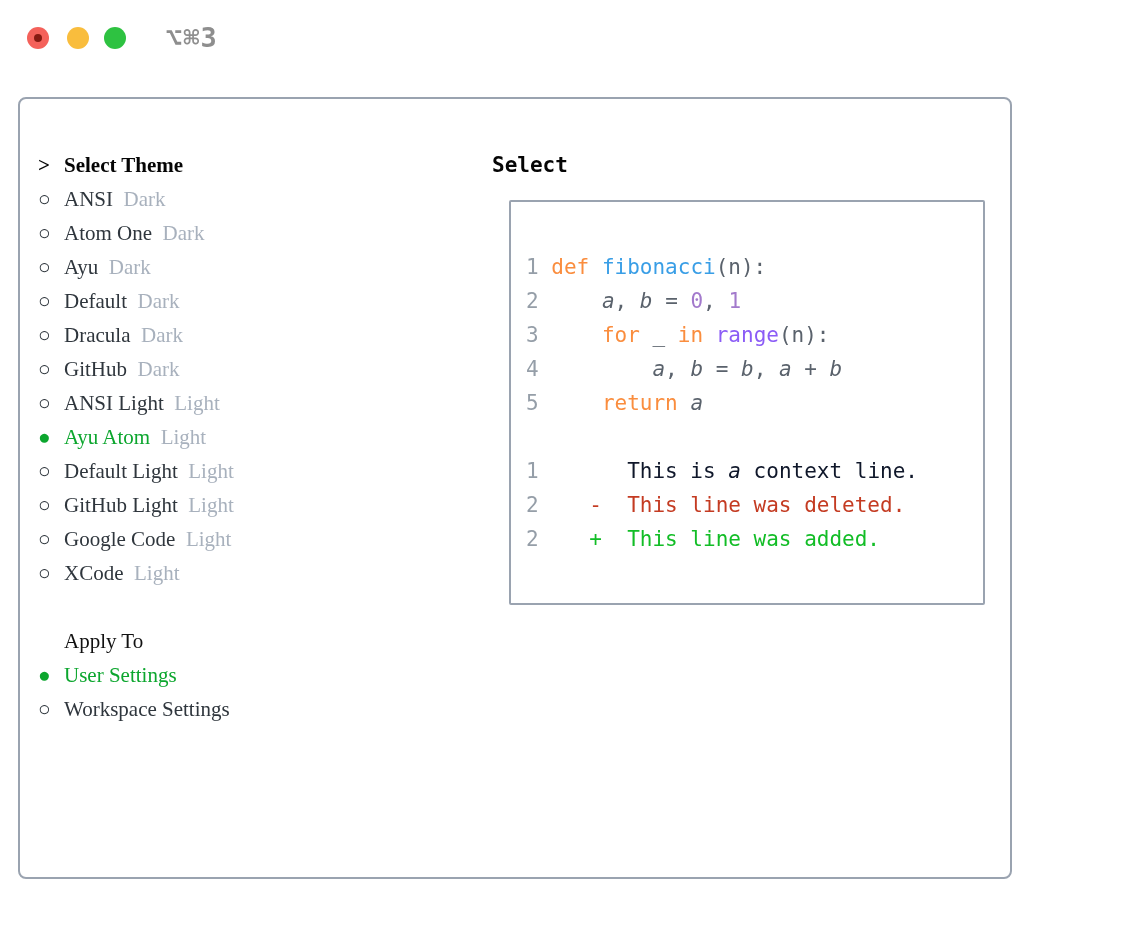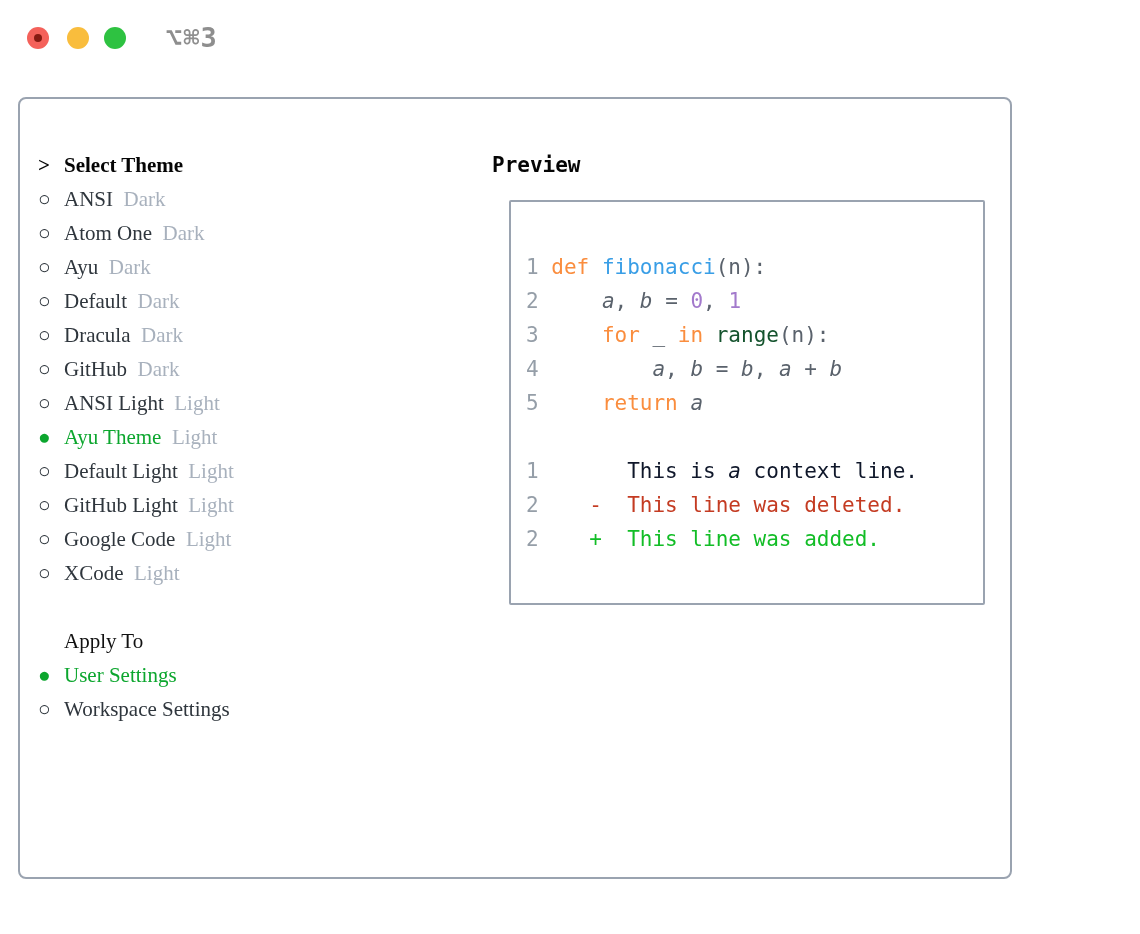--- a/index.html
+++ b/index.html
@@ -53,21 +53,21 @@
   }
   .preview-box {
     position:absolute; left:489px; top:101px; width:476px; height:405px;
     box-sizing:border-box; border:2px solid #9aa3b0; border-radius:2px;
     padding:48px 0 0 15px; background:#fff;
   }
   .cl { height:34px; line-height:34px; font-size:21px; white-space:pre; color:#5a626c; }
   .ln   { color:#959ea8; margin-right:1ch; }
   .kw   { color:#fa8d3e; }
   .fn   { color:#399ee6; }
-  .call { color:#14532d; }
+  .call { color:#8b5cf6; }
   .nm   { color:#a37acc; }
   .var  { font-style:italic; }
   .ctx  { color:#0f172a; }
   .del  { color:#c43b22; }
   .add  { color:#12bd26;margin-top:7px; }
 </style>
 </head>
 <body>
 
 <div class="window">
@@ -86,33 +86,33 @@
     <div class="left-col">
       <div class="row"><span class="slot prefix">&gt;</span><span class="hdr">Select Theme</span></div>
 
       <div class="row"><span class="slot bullet">○</span><span class="name">ANSI</span><span class="variant">Dark</span></div>
       <div class="row"><span class="slot bullet">○</span><span class="name">Atom One</span><span class="variant">Dark</span></div>
       <div class="row"><span class="slot bullet">○</span><span class="name">Ayu</span><span class="variant">Dark</span></div>
       <div class="row"><span class="slot bullet">○</span><span class="name">Default</span><span class="variant">Dark</span></div>
       <div class="row"><span class="slot bullet">○</span><span class="name">Dracula</span><span class="variant">Dark</span></div>
       <div class="row"><span class="slot bullet">○</span><span class="name">GitHub</span><span class="variant">Dark</span></div>
       <div class="row"><span class="slot bullet">○</span><span class="name">ANSI Light</span><span class="variant">Light</span></div>
-      <div class="row selected"><span class="slot bullet">●</span><span class="name">Ayu Theme</span><span class="variant">Light</span></div>
+      <div class="row selected"><span class="slot bullet">●</span><span class="name">Ayu Atom</span><span class="variant">Light</span></div>
       <div class="row"><span class="slot bullet">○</span><span class="name">Default Light</span><span class="variant">Light</span></div>
       <div class="row"><span class="slot bullet">○</span><span class="name">GitHub Light</span><span class="variant">Light</span></div>
       <div class="row"><span class="slot bullet">○</span><span class="name">Google Code</span><span class="variant">Light</span></div>
       <div class="row"><span class="slot bullet">○</span><span class="name">XCode</span><span class="variant">Light</span></div>
 
       <div class="row apply-header"><span class="slot"></span><span>Apply To</span></div>
       <div class="row selected"><span class="slot bullet">●</span><span class="opt-label">User Settings</span></div>
       <div class="row"><span class="slot bullet">○</span><span class="opt-label">Workspace Settings</span></div>
 
     </div>
 
-    <div class="preview-header">Preview</div>
+    <div class="preview-header">Select</div>
 
     <div class="preview-box">
       <div class="cl"><span class="ln">1</span><span class="kw">def </span><span class="fn">fibonacci</span><span>(n):</span></div>
       <div class="cl"><span class="ln">2</span><span>    </span><span class="var">a</span><span>, </span><span class="var">b</span><span> = </span><span class="nm">0</span><span>, </span><span class="nm">1</span></div>
       <div class="cl"><span class="ln">3</span><span>    </span><span class="kw">for</span><span> _ </span><span class="kw">in</span><span> </span><span class="call">range</span><span>(n):</span></div>
       <div class="cl"><span class="ln">4</span><span>        </span><span class="var">a</span><span>, </span><span class="var">b</span><span> = </span><span class="var">b</span><span>, </span><span class="var">a</span><span> + </span><span class="var">b</span></div>
       <div class="cl"><span class="ln">5</span><span>    </span><span class="kw">return</span><span> </span><span class="var">a</span></div>
       <div class="cl"></div>
       <div class="cl"><span class="ln">1</span><span class="ctx">      This is </span><span class="ctx var">a</span><span class="ctx"> context line.</span></div>
       <div class="cl"><span class="ln">2</span><span class="del">   -  This line was deleted.</span></div>

